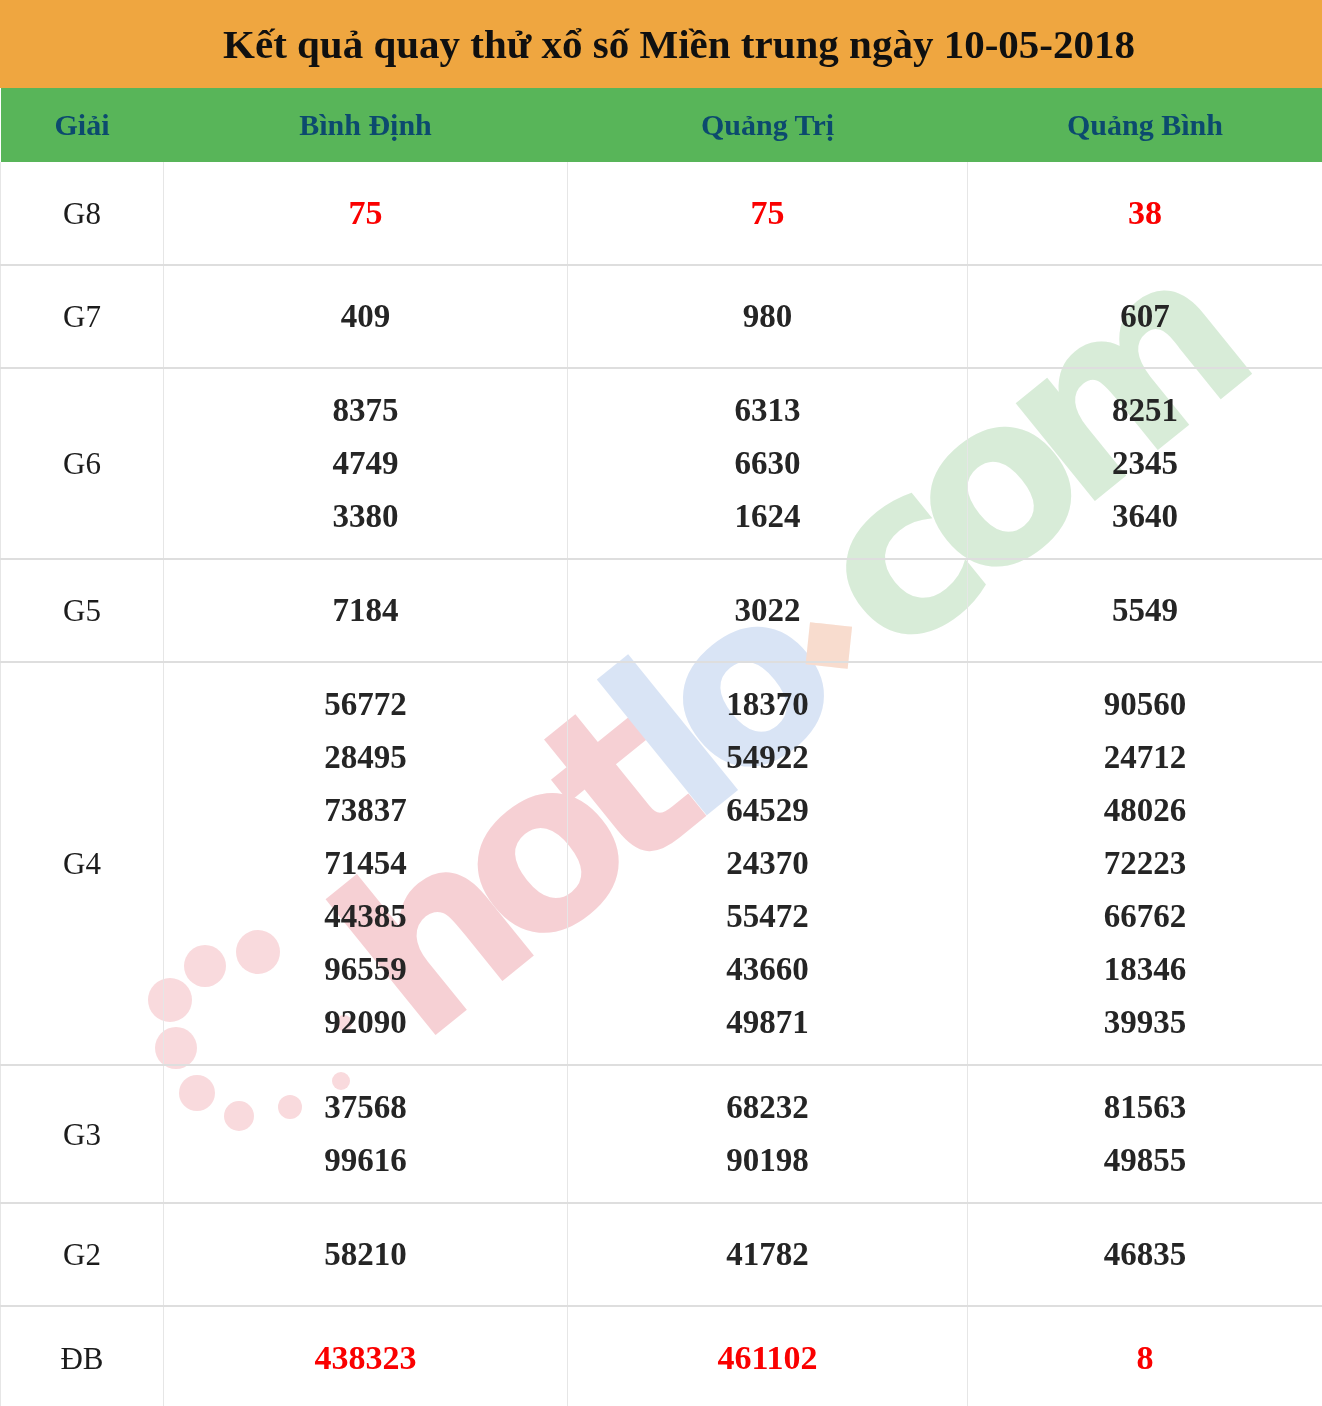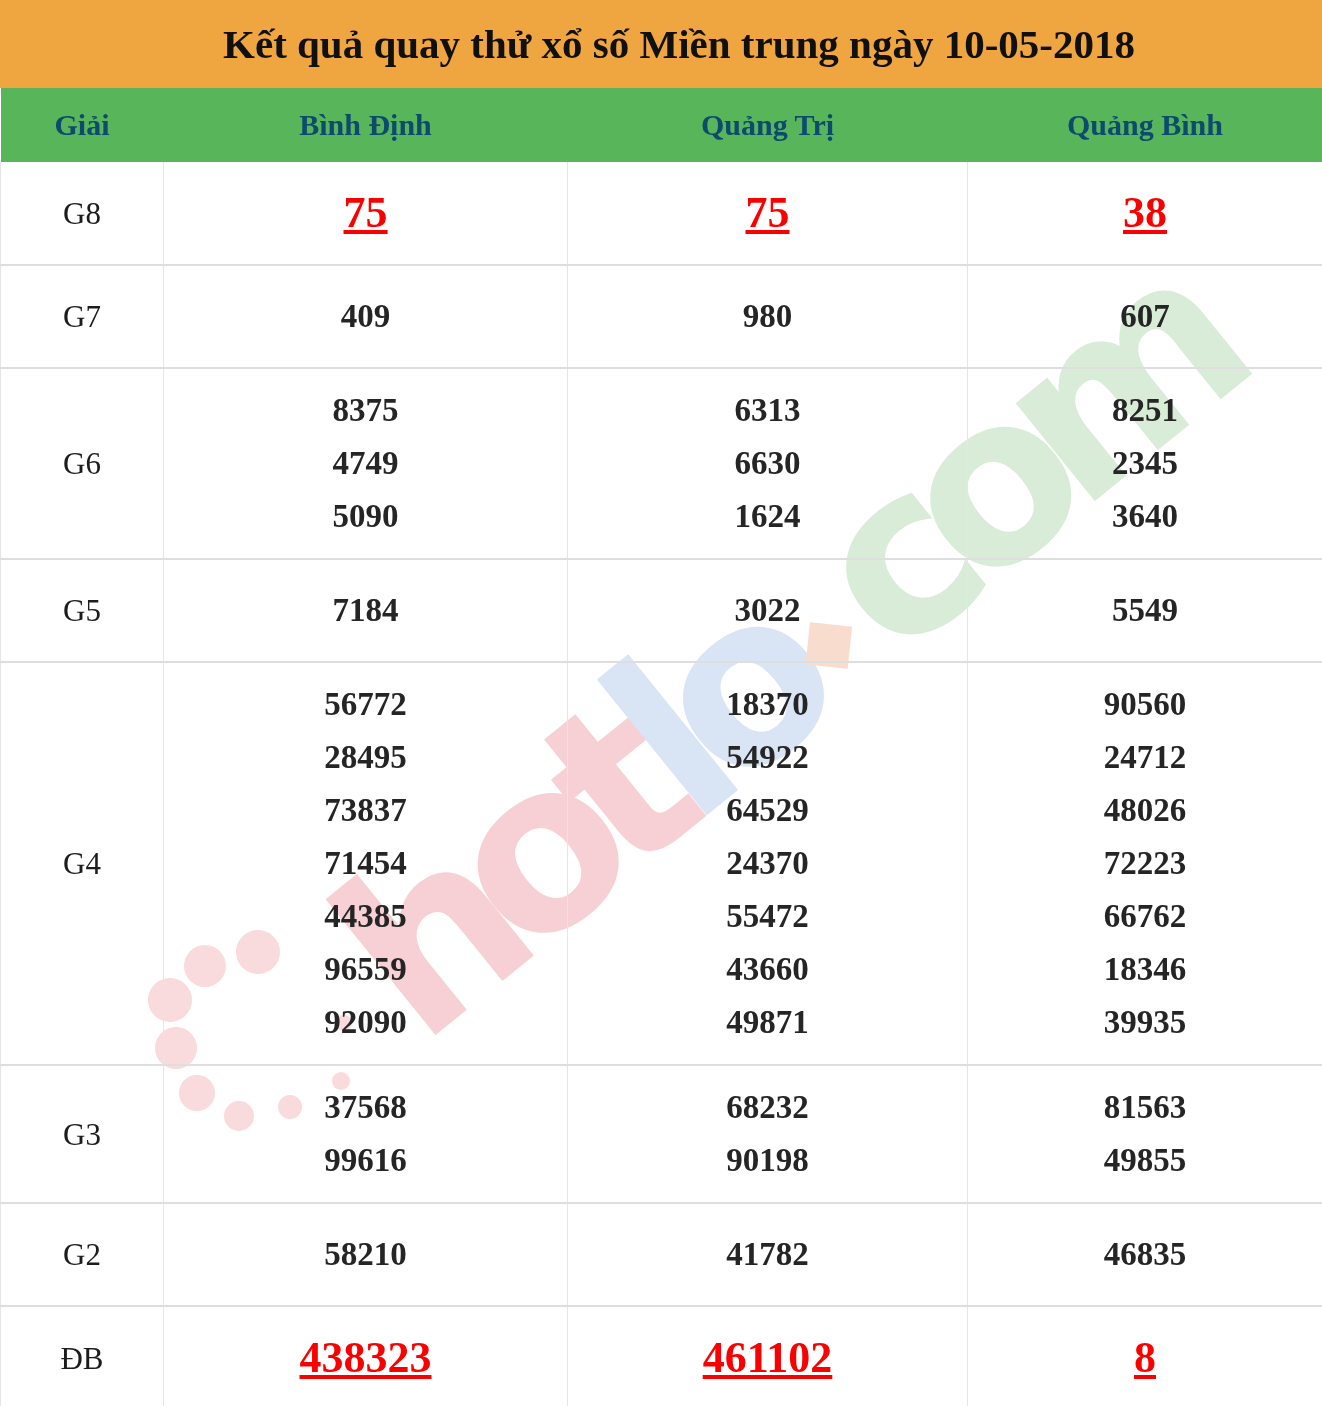--- a/index.html
+++ b/index.html
@@ -97,23 +97,22 @@
   }
   td.number-cell {
     font-weight: bold;
     font-size: 33px;
     color: var(--c-ink, #252525);
     padding: 15px 0;
     line-height: 53px;
   }
   tr.hl td.number-cell {
     color: var(--c-red, #fa0000);
-    font-size: 44px;
+    font-size: 34px;
     line-height: 72px;
-    text-decoration: underline;
   }
   .num { display: block; }
 </style>
 </head>
 <body>
 
 <div class="page">
 
   <div class="watermark-layer">
     <div id="wm-dots">
@@ -170,21 +169,21 @@
           </td>
           <td class="number-cell">
             <span class="num">607</span>
           </td>
         </tr>
         <tr class="prize-row">
           <td class="prize-label-cell">G6</td>
           <td class="number-cell">
             <span class="num">8375</span>
             <span class="num">4749</span>
-            <span class="num">5090</span>
+            <span class="num">3380</span>
           </td>
           <td class="number-cell">
             <span class="num">6313</span>
             <span class="num">6630</span>
             <span class="num">1624</span>
           </td>
           <td class="number-cell">
             <span class="num">8251</span>
             <span class="num">2345</span>
             <span class="num">3640</span>

